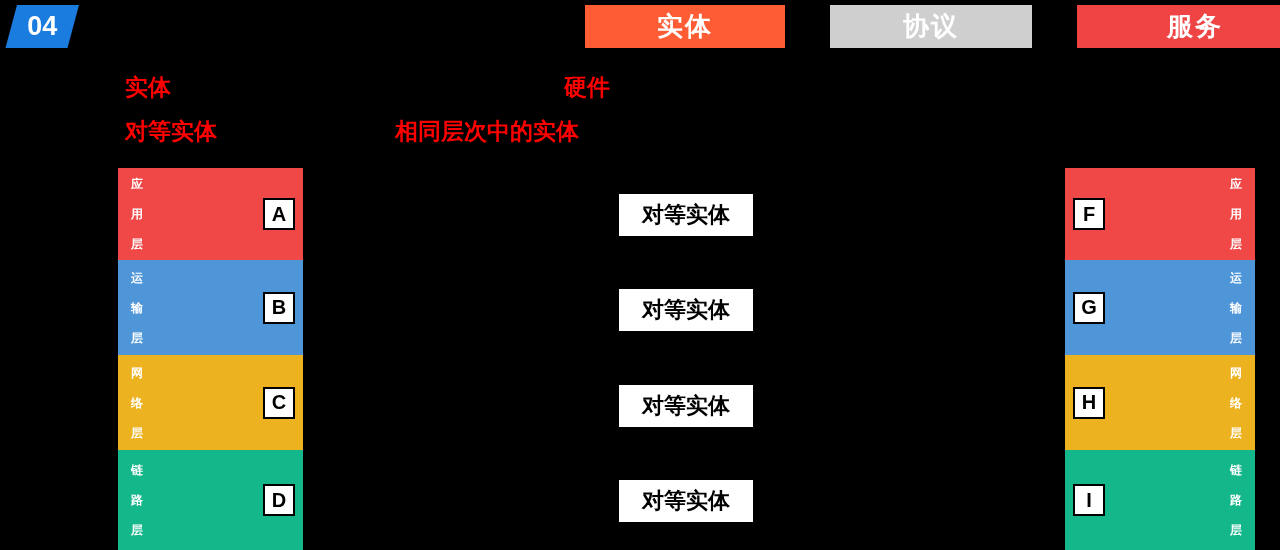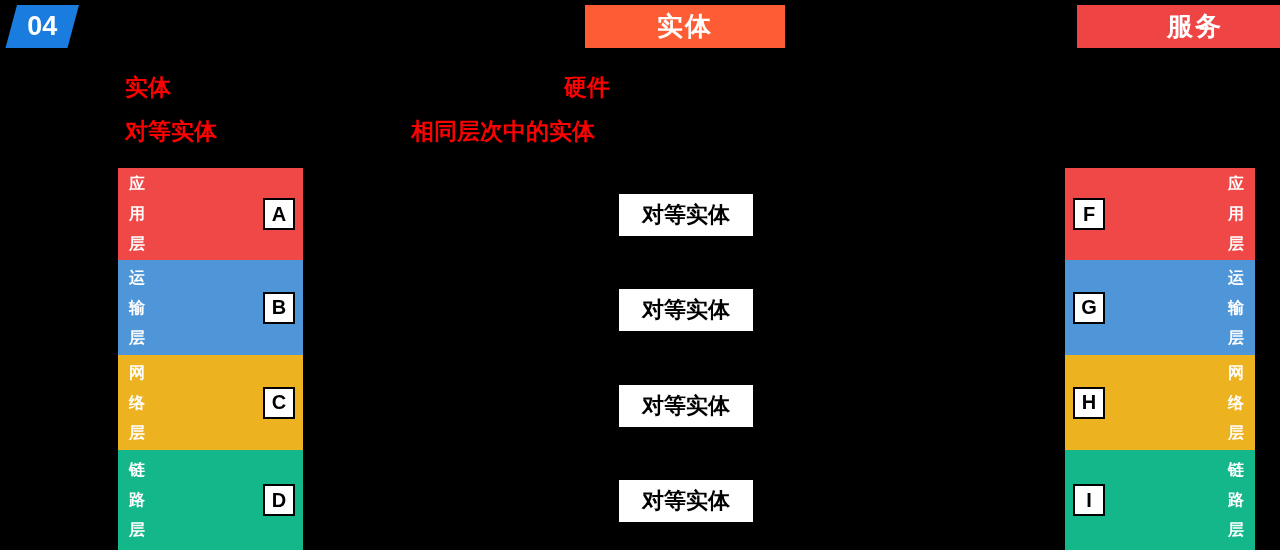--- a/index.html
+++ b/index.html
@@ -53,21 +53,21 @@
     position: absolute;
     color: #ff0000;
     font-weight: bold;
     font-size: 23px;
     white-space: nowrap;
   }
   #note-term1 { left: 125px; top: 72px; }
   #note-kw1a  { left: 533px; top: 72px; margin-left: 31px; }
   #note-kw1b  { left: 611px; top: 72px; }
   #note-term2 { left: 125px; top: 116px; }
-  #note-kw2a  { left: 411px; top: 116px; }
+  #note-kw2a  { left: 395px; top: 116px; }
 
   
   .stack {
     position: absolute;
     top: 168px;
     display: flex;
     flex-direction: column;
   }
   #stack-left  { left: 118px;  width: 185px; }
   #stack-right { left: 1065px; width: 190px; }
@@ -80,21 +80,21 @@
     box-sizing: border-box;
   }
   .layer-app       { background: #f04747; height: 92px;  }
   .layer-transport { background: #4f96d9; height: 95px;  }
   .layer-network   { background: #edb220; height: 95px;  }
   .layer-link      { background: #14b78a; height: 100px; }
 
   .layer-label {
     color: #ffffff;
     font-weight: bold;
-    font-size: 16px;
+    font-size: 12px;
     line-height: 30px;
     width: 22px;
     word-break: break-all;
     text-align: center;
   }
   .letter-box {
     width: 28px; height: 28px;
     background: #ffffff;
     border: 2px solid #000000;
     display: flex; align-items: center; justify-content: center;
@@ -124,20 +124,23 @@
 <body>
 
 <div id="page">
 
   <div id="badge">
     <span class="badge-text">04</span>
   </div>
 
   <div class="tab" id="tab-entity">
     <span>实体</span>
+  </div>
+  <div class="tab" id="tab-protocol">
+    <span>协议</span>
   </div>
   <div class="tab" id="tab-service">
     <span>服务</span>
   </div>
 
   <div class="note" id="note-term1">实体</div>
   <div class="note" id="note-kw1a">硬件</div>
   <div class="note" id="note-term2">对等实体</div>
   <div class="note" id="note-kw2a">相同层次中的实体</div>
 

